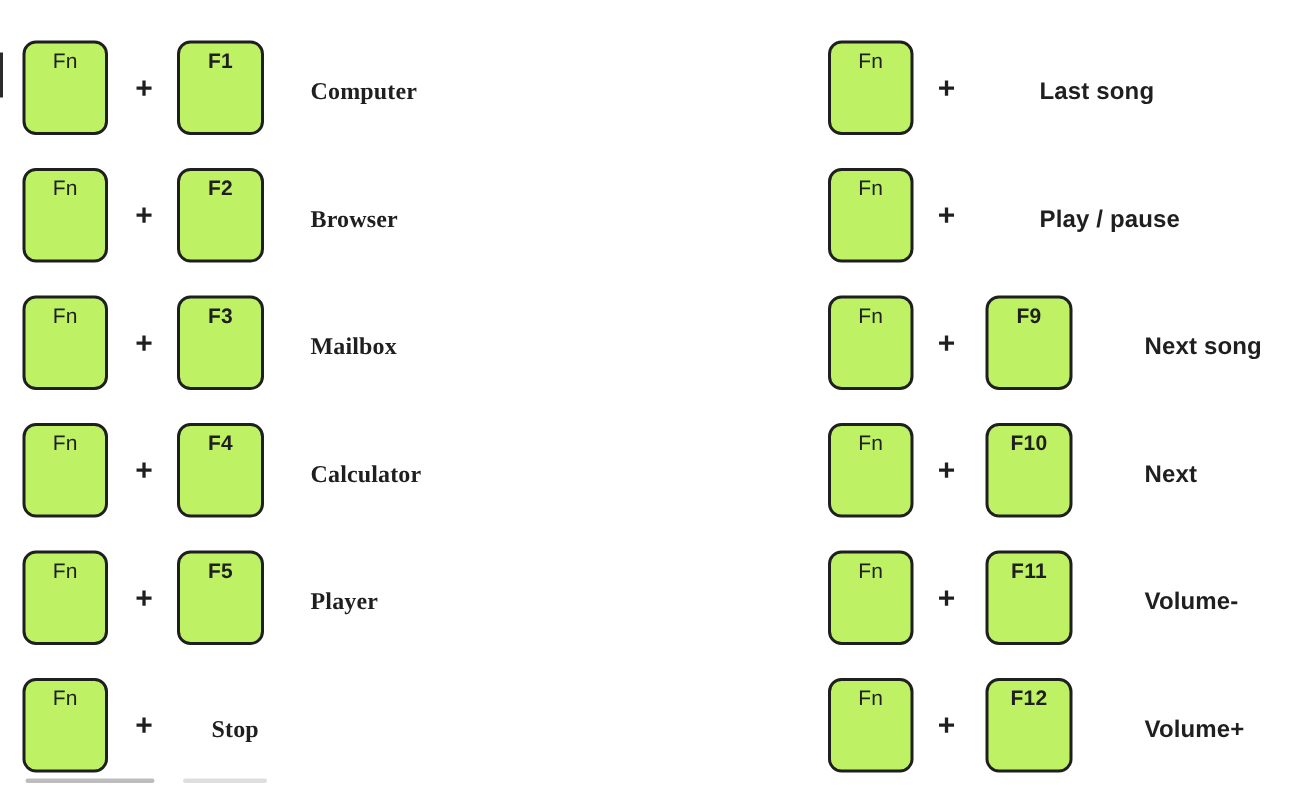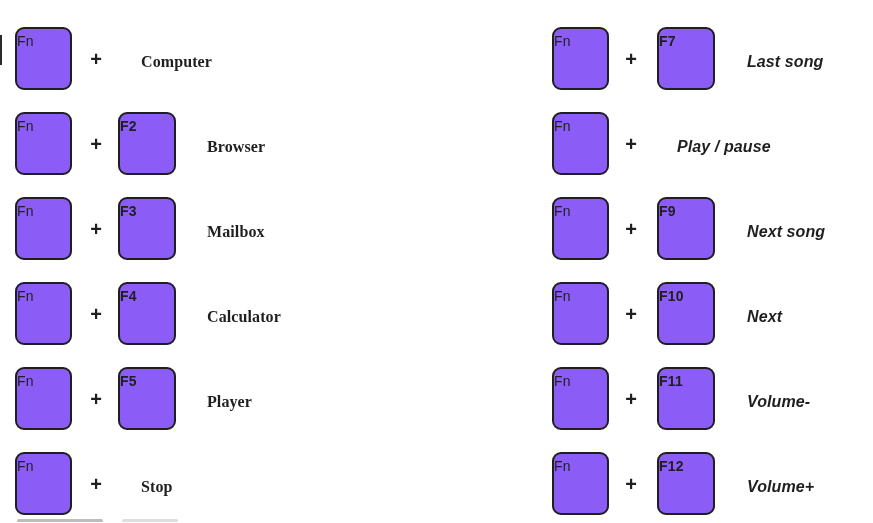--- a/index.html
+++ b/index.html
@@ -24,24 +24,24 @@
   .row {
     display: flex;
     align-items: flex-start;
     height: 63px;
     margin-bottom: 22px;
   }
   .key {
     box-sizing: border-box;
     width: 57px;
     height: 63px;
-    background: #8b5cf6;
+    background: #bef264;
     border: 2.5px solid #1f1f1f;
     border-radius: 9px;
-    text-align: left;
+    text-align: center;
     padding-top: 3px;
     flex: 0 0 auto;
   }
   .key-f { width: 58px; }
   .legend {
     display: inline-block;
     font-size: 14px;
     line-height: 17px;
     color: #1f1f1f;
     letter-spacing: 0.2px;
@@ -65,21 +65,21 @@
     font-weight: 700;
     color: #1f1f1f;
     white-space: nowrap;
     letter-spacing: 0.1px;
   }
   .col-left  .plus   { margin-left: 10px; }
   .col-left  .key-f  { margin-left: 8px; }
   .col-left  .action { margin-left: 31px; font-family: Liberation Serif, serif; }
   .col-right .plus   { margin-left: 8px; }
   .col-right .key-f  { margin-left: 12px; }
-  .col-right .action { margin-left: 32px; font-style: italic; }
+  .col-right .action { margin-left: 48px; }
   .artifact-edge {
     position: absolute;
     left: 0;
     top: 35px;
     width: 2px;
     height: 30px;
     background: #2b2b2b;
   }
   .artifact-smudge-1 {
     position: absolute;
@@ -103,20 +103,21 @@
 </head>
 <body>
 
 <div class="canvas">
 
   <div class="col col-left">
 
     <div class="row">
       <div class="key"><span class="legend legend-fn">Fn</span></div>
       <div class="plus">+</div>
+      <div class="key key-f"><span class="legend legend-f">F1</span></div>
       <div class="action">Computer</div>
     </div>
 
     <div class="row">
       <div class="key"><span class="legend legend-fn">Fn</span></div>
       <div class="plus">+</div>
       <div class="key key-f"><span class="legend legend-f">F2</span></div>
       <div class="action">Browser</div>
     </div>
 
@@ -147,21 +148,20 @@
       <div class="action">Stop</div>
     </div>
 
   </div>
 
   <div class="col col-right">
 
     <div class="row">
       <div class="key"><span class="legend legend-fn">Fn</span></div>
       <div class="plus">+</div>
-      <div class="key key-f"><span class="legend legend-f">F7</span></div>
       <div class="action">Last song</div>
     </div>
 
     <div class="row">
       <div class="key"><span class="legend legend-fn">Fn</span></div>
       <div class="plus">+</div>
       <div class="action">Play / pause</div>
     </div>
 
     <div class="row">

